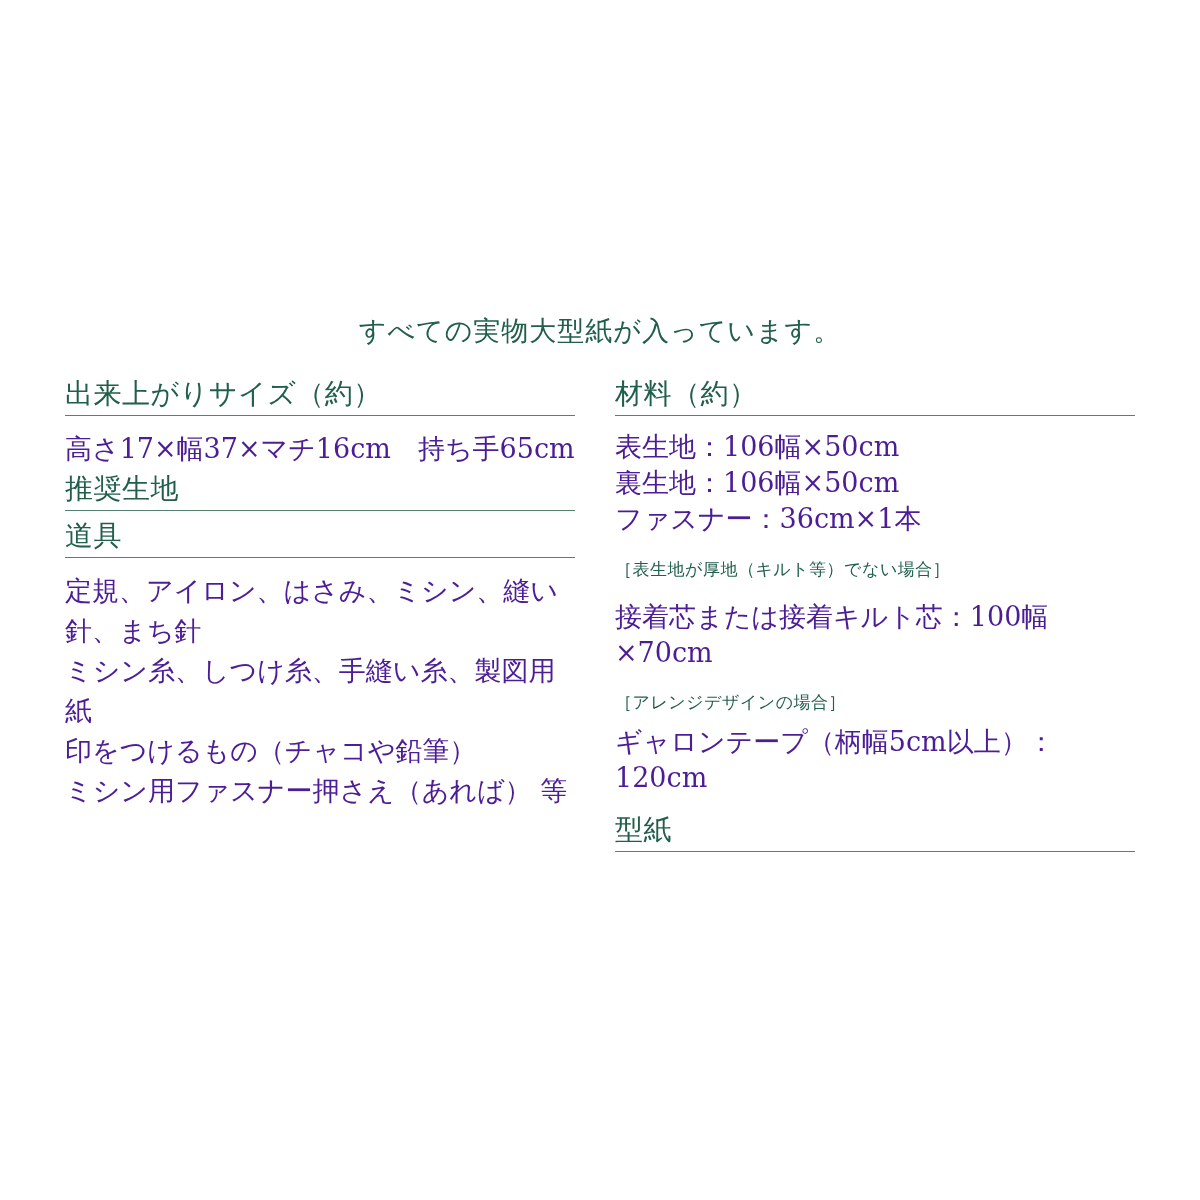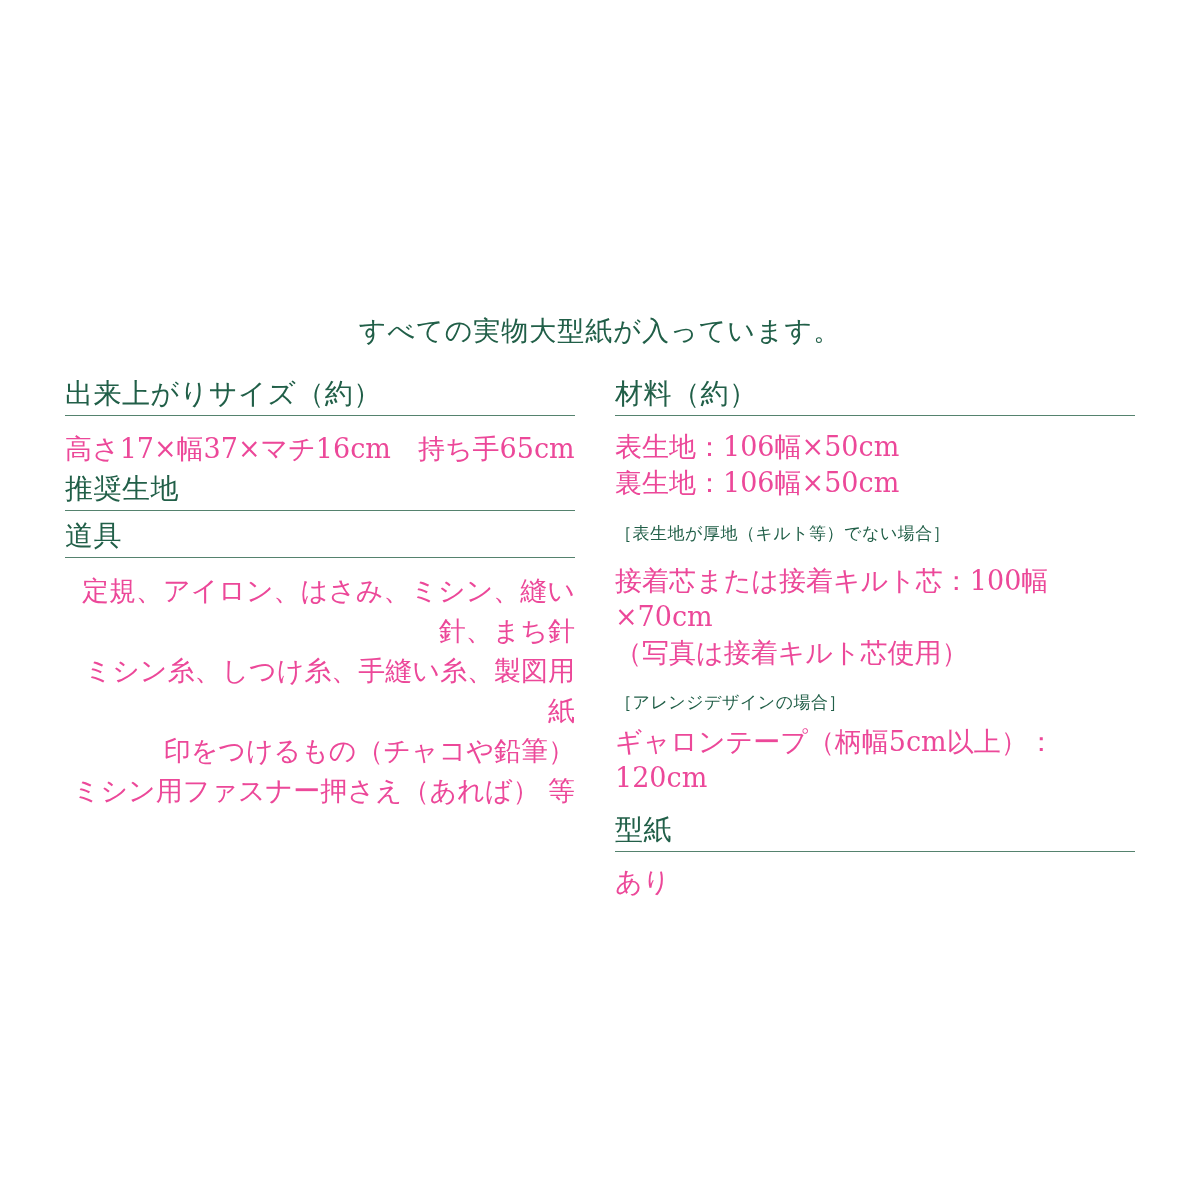--- a/index.html
+++ b/index.html
@@ -45,33 +45,33 @@
     padding-bottom: 6px;
     letter-spacing: 0.5px;
   }
   .sub-heading {
     font-size: 17px;
     line-height: 34px;
     color: #215f48;
     letter-spacing: 0.5px;
   }
   .body-block {
-    color: #ec4899;
+    color: #4c1d95;
     font-size: 27px;
   }
   .lh34 .line { line-height: 34px; }
   .lh36 .line { line-height: 36px; }
   .lh40 .line { line-height: 40px; }
 
   
   .l-body1 { margin-top: 16px; }
   .l-head2 { margin-top: 8px; }
   .l-body2 { margin-top: 15px; }
   .l-head3 { margin-top: 10px; }
-  .l-body3 { margin-top: 13px; text-align: right; }
+  .l-body3 { margin-top: 13px; }
 
   .r-body1 { margin-top: 13px; }
   .r-sub1  { margin-top: 15px; }
   .r-body2 { margin-top: 13px; }
   .r-sub2  { margin-top: 14px; }
   .r-body3 { margin-top: 5px; }
   .r-head2 { margin-top: 19px; }
   .r-body4 { margin-top: 13px; }
 </style>
 </head>
@@ -99,33 +99,30 @@
     </div>
 
   </div>
 
   <div class="col col-right">
 
     <div class="sec-heading">材料（約）</div>
     <div class="body-block lh36 r-body1">
       <div class="line">表生地：106幅×50cm</div>
       <div class="line">裏生地：106幅×50cm</div>
+      <div class="line">ファスナー：36cm×1本</div>
     </div>
 
     <div class="sub-heading r-sub1">［表生地が厚地（キルト等）でない場合］</div>
     <div class="body-block lh36 r-body2">
       <div class="line">接着芯または接着キルト芯：100幅×70cm</div>
-      <div class="line">（写真は接着キルト芯使用）</div>
     </div>
 
     <div class="sub-heading r-sub2">［アレンジデザインの場合］</div>
     <div class="body-block lh36 r-body3">
       <div class="line">ギャロンテープ（柄幅5cm以上）：120cm</div>
     </div>
 
     <div class="sec-heading r-head2">型紙</div>
-    <div class="body-block lh34 r-body4">
-      <div class="line">あり</div>
-    </div>
 
   </div>
 
 </div>
 
 </body></html>

